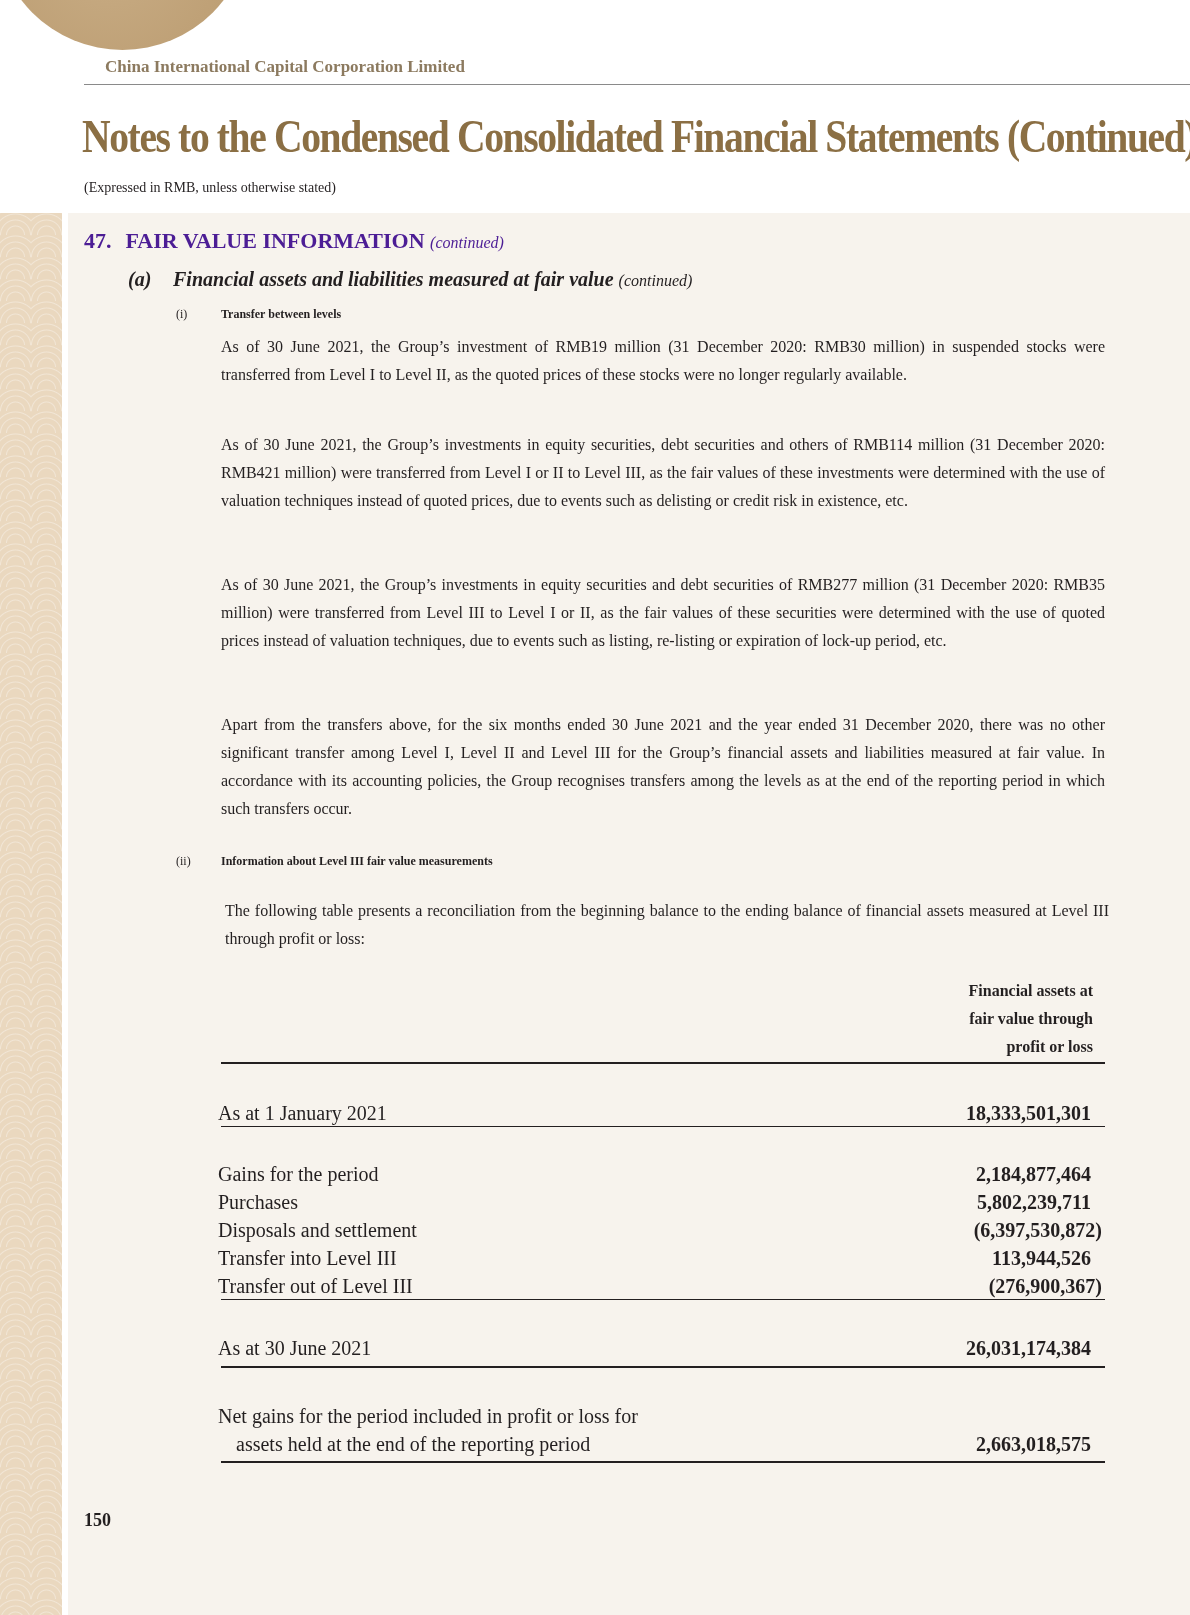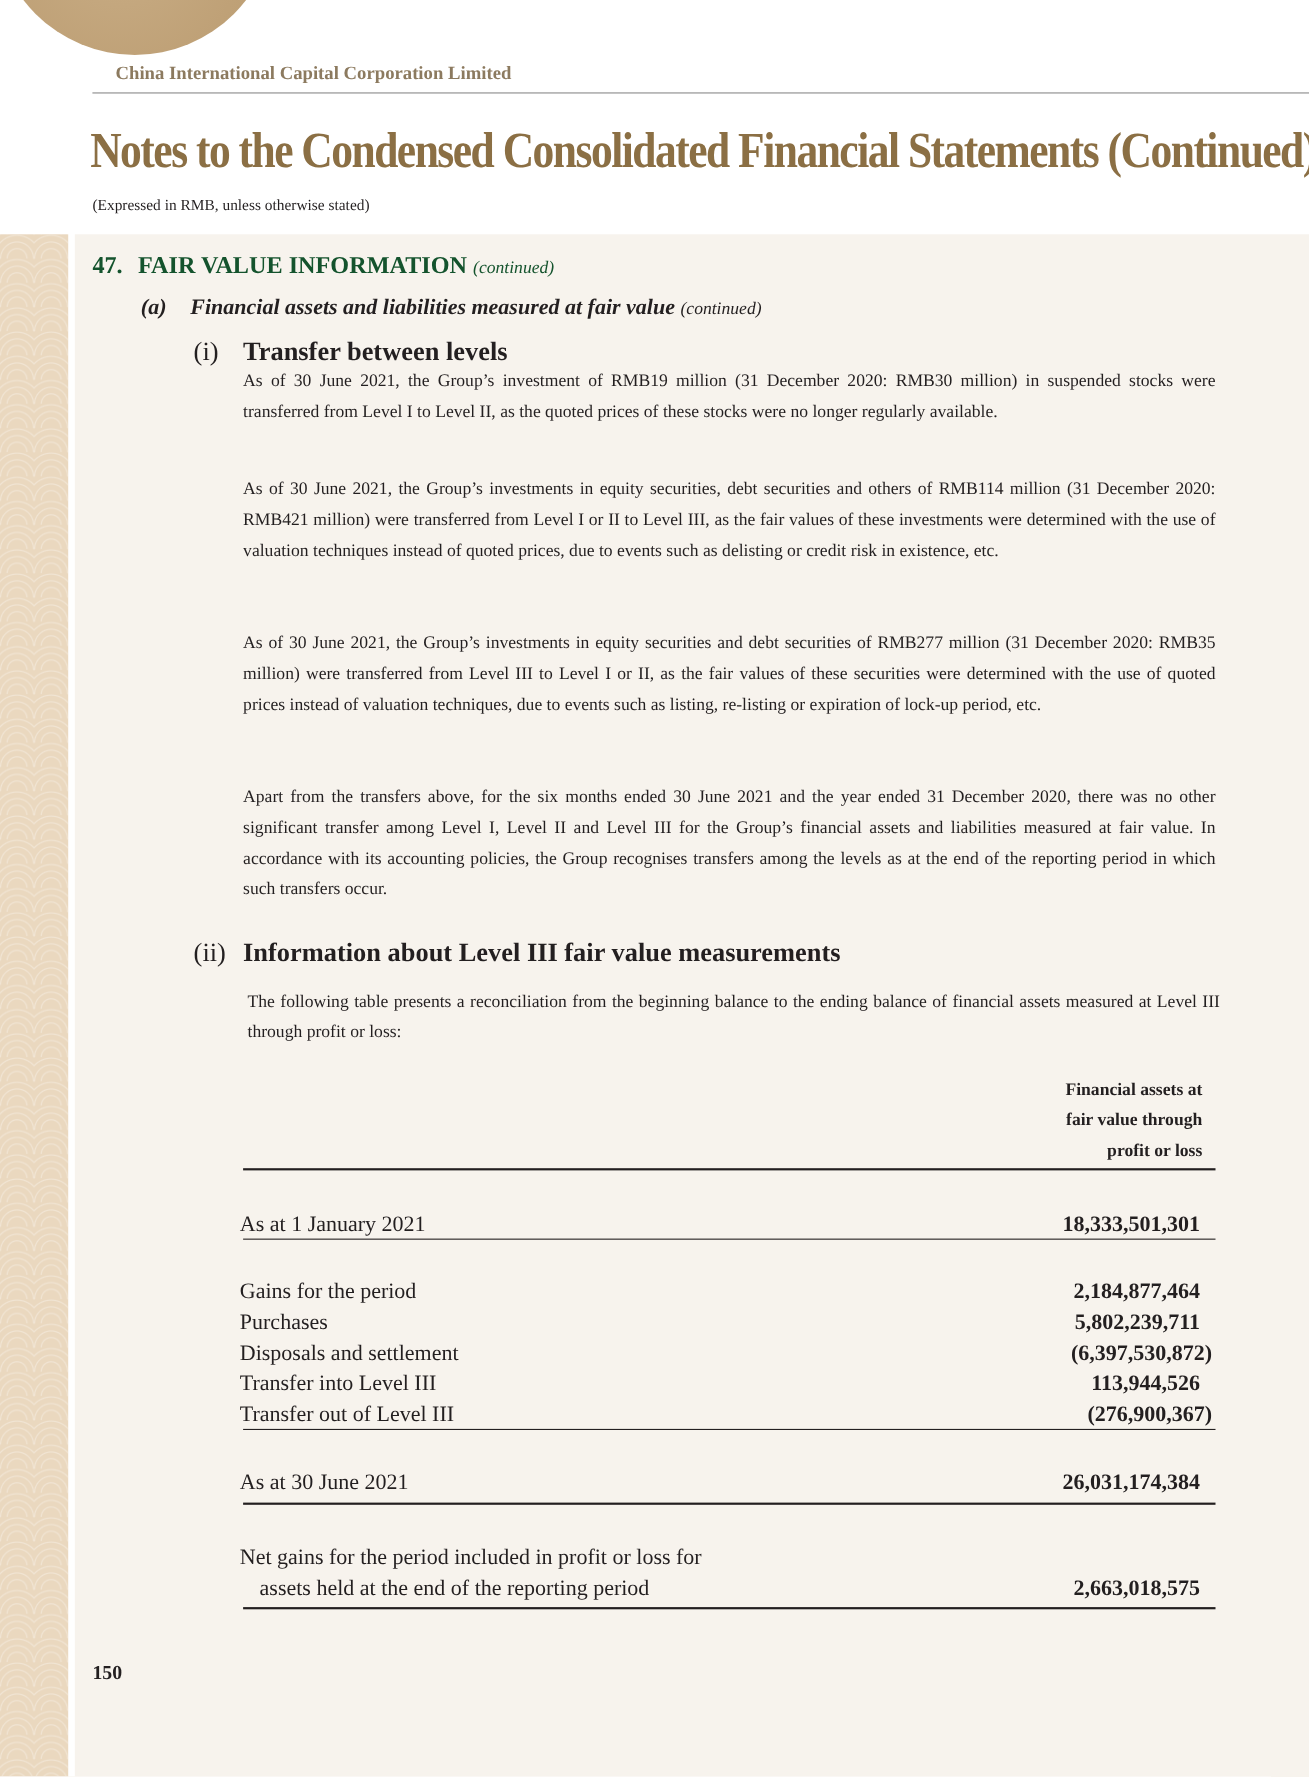--- a/index.html
+++ b/index.html
@@ -38,32 +38,32 @@
     background-image:
       radial-gradient(circle at 50% 100%, transparent 8px, rgba(255,255,255,0.35) 9px, transparent 10px, transparent 14px, rgba(255,255,255,0.35) 15px, transparent 16px, transparent 20px, rgba(255,255,255,0.35) 21px, transparent 22px, transparent 26px, rgba(255,255,255,0.35) 27px, transparent 28px);
     background-size: 31px 22px;
   }
   .content-bg {
     position: absolute; left: 68px; top: 213px; width: 1122px; height: 1402px;
     background: #f7f3ed;
   }
   .sec-heading {
     position: absolute; left: 84px; top: 228px;
-    font-size: 22px; font-weight: bold; color: #14532d; white-space: nowrap;
+    font-size: 22px; font-weight: bold; color: #4c1d95; white-space: nowrap;
   }
   .sec-heading .num { margin-right: 14px; }
   .sec-heading .cont { font-size: 16px; font-style: italic; font-weight: normal; }
   .sub-a {
     position: absolute; left: 128px; top: 268px;
     font-size: 20px; font-weight: bold; font-style: italic; white-space: nowrap;
   }
   .sub-a .lbl { display: inline-block; width: 45px; }
   .sub-a .cont { font-size: 16px; font-weight: normal; }
   .sub-i {
-    position: absolute; left: 176px; font-size: 24px; font-weight: bold; white-space: nowrap;
+    position: absolute; left: 176px; font-size: 12px; font-weight: bold; white-space: nowrap;
   }
   .sub-i .lbl { display: inline-block; width: 45px; font-weight: normal; }
   .para {
     position: absolute; left: 221px; width: 884px;
     font-size: 16px; line-height: 28px; text-align: justify;
   }
   .tbl-head {
     position: absolute; right: 97px; top: 977px; text-align: right;
     font-size: 16px; font-weight: bold; line-height: 28px;
   }

